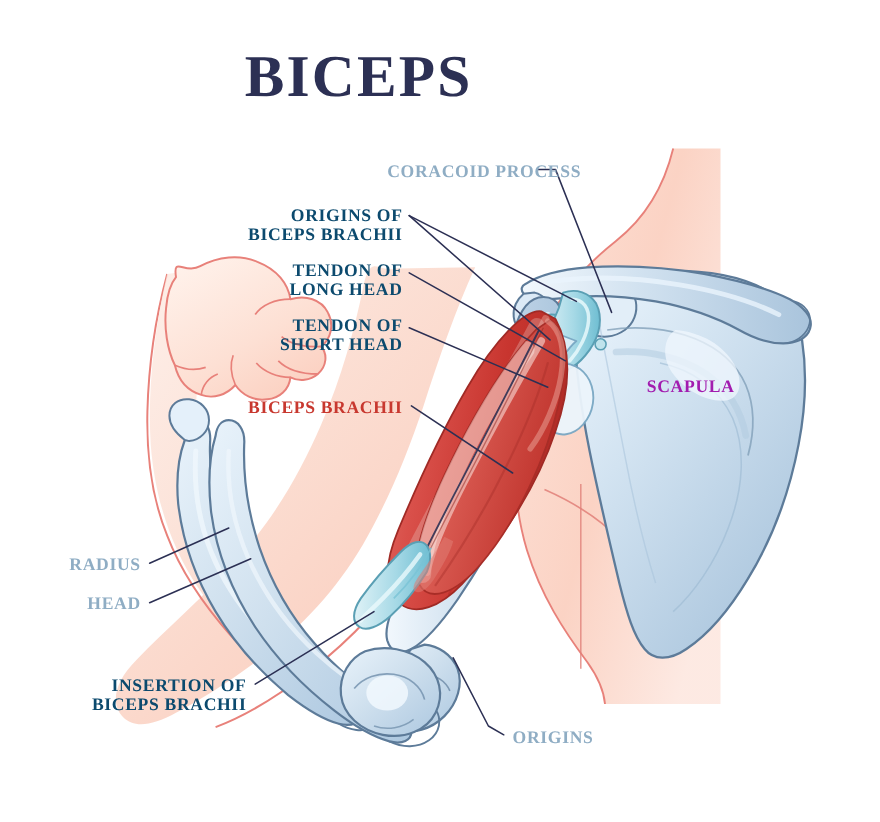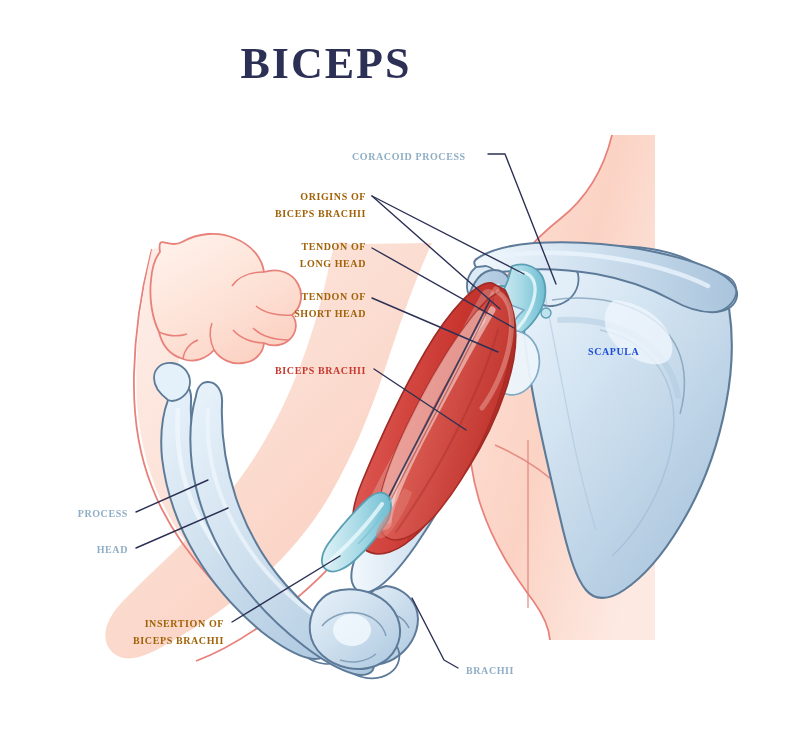--- a/index.html
+++ b/index.html
@@ -16,44 +16,44 @@
     font-family: "Liberation Serif", "DejaVu Serif", serif;
   }
   #title {
     position: absolute;
     left: 0;
     top: 42px;
     width: 652px;
     text-align: center;
     font-family: "Liberation Serif", "DejaVu Serif", serif;
     font-weight: bold;
-    font-size: 44px;
+    font-size: 54px;
     letter-spacing: 2px;
     color: #2c3054;
     line-height: 1;
   }
   #figure {
     position: absolute;
     left: 0;
     top: 0;
     width: 800px;
     height: 747px;
   }
   .lbl {
     position: absolute;
     font-family: "Liberation Serif", "DejaVu Serif", serif;
     font-weight: bold;
-    font-size: 10px;
+    font-size: 16px;
     letter-spacing: 0.6px;
     line-height: 17px;
     white-space: pre;
   }
-  .lbl.dark  { color: #a16207; }
+  .lbl.dark  { color: #0c4a6e; }
   .lbl.blue  { color: #8fadc4; }
-  .lbl.grey  { color: #1d4ed8; }
+  .lbl.grey  { color: #a21caf; }
   .lbl.red   { color: #c8382f; }
   .lbl.right { text-align: right; }
   .lbl.left  { text-align: left; }
 </style>
 </head>
 <body>
 
 <div id="root">
 
   <div id="title">BICEPS</div>
@@ -359,22 +359,22 @@
   <div class="lbl dark right" style="left:148px; top:238px; width:218px;">TENDON OF
 LONG HEAD</div>
 
   <div class="lbl dark right" style="left:148px; top:288px; width:218px;">TENDON OF
 SHORT HEAD</div>
 
   <div class="lbl red right" style="left:148px; top:362px; width:218px;">BICEPS BRACHII</div>
 
   <div class="lbl grey left" style="left:588px; top:343px;">SCAPULA</div>
 
-  <div class="lbl blue right" style="left:38px; top:505px; width:90px;">PROCESS</div>
+  <div class="lbl blue right" style="left:38px; top:505px; width:90px;">RADIUS</div>
 
   <div class="lbl blue right" style="left:38px; top:541px; width:90px;">HEAD</div>
 
   <div class="lbl dark right" style="left:60px; top:615px; width:164px;font-family:Liberation Serif, serif;">INSERTION OF
 BICEPS BRACHII</div>
 
-  <div class="lbl blue left" style="left:466px; top:662px;">BRACHII</div>
+  <div class="lbl blue left" style="left:466px; top:662px;">ORIGINS</div>
 
 </div>
 
 </body></html>

